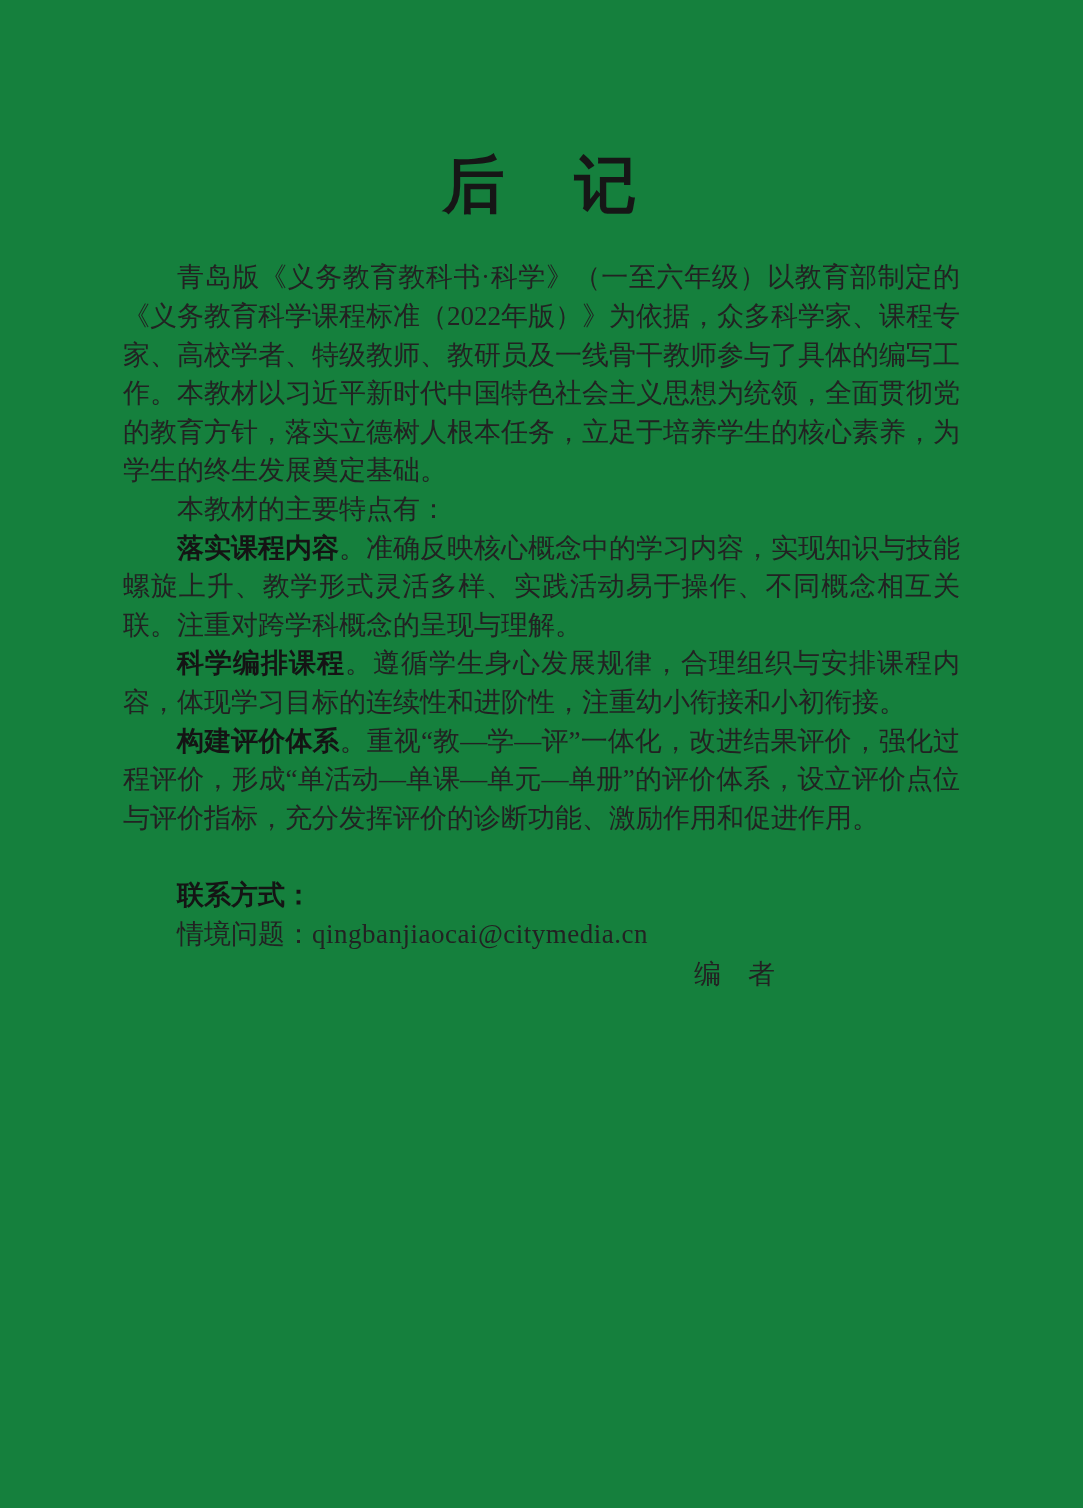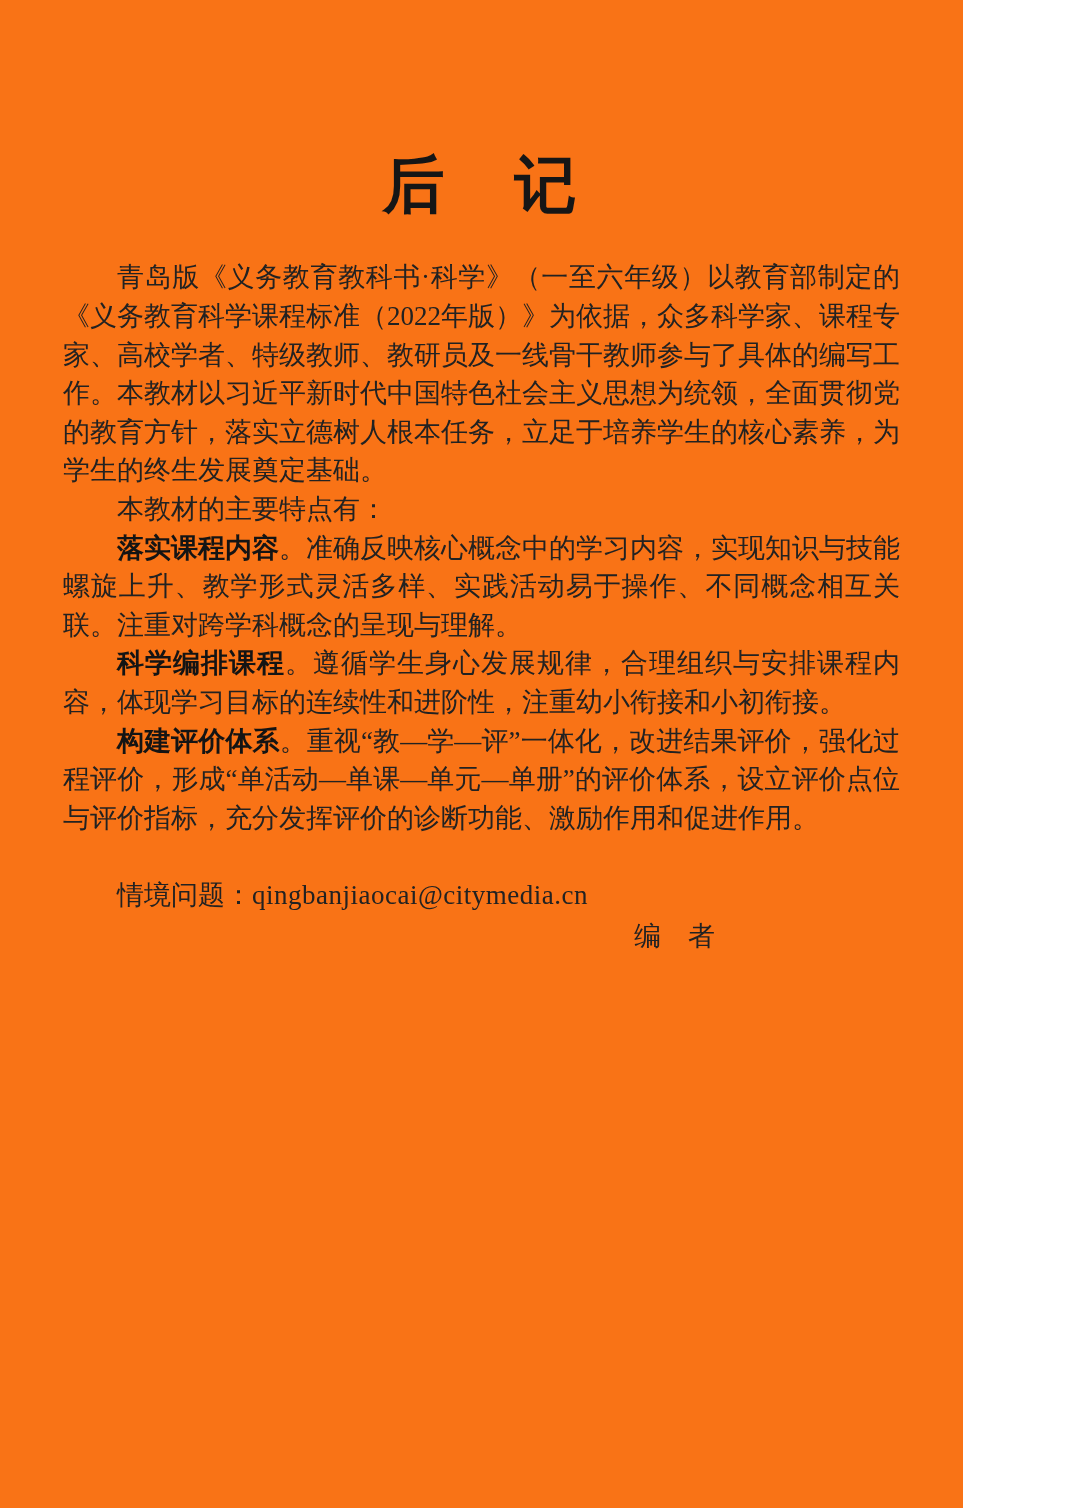--- a/index.html
+++ b/index.html
@@ -2,23 +2,23 @@
 <html lang="zh"><head>
 <meta charset="utf-8">
 <style>
   html, body {
     margin: 0;
     padding: 0;
     background: #ffffff;
   }
   .page {
     position: relative;
-    width: 963px;
+    width: 1083px;
     height: 1508px;
-    background: #f97316;
+    background: #15803d;
     color: #1f1f1f;
     font-family: "Liberation Serif", "DejaVu Serif", serif;
     overflow: hidden;
     box-sizing: border-box;
   }
   .page-title {
     margin: 0;
     padding-top: 148px;
     text-align: center;
     font-size: 62px;
@@ -78,20 +78,21 @@
 
     <p class="para"><b class="lead">落实课程内容</b><span>。准确反映核心概念中的学习内容，实现知识与技能螺旋上升、教学形式灵活多样、实践活动易于操作、不同概念相互关联。注重对跨学科概念的呈现与理解。</span></p>
 
     <p class="para"><b class="lead">科学编排课程</b><span>。遵循学生身心发展规律，合理组织与安排课程内容，体现学习目标的连续性和进阶性，注重幼小衔接和小初衔接。</span></p>
 
 
     <p class="para"><b class="lead">构建评价体系</b><span>。重视“教—学—评”一体化，改进结果评价，强化过程评价，形成“单活动—单课—单元—单册”的评价体系，设立评价点位与评价指标，充分发挥评价的诊断功能、激励作用和促进作用。</span></p>
 
 
     <div class="contact-block">
+      <p class="para"><b class="contact-heading">联系方式：</b></p>
       <p class="para"><span>情境问题：</span><span class="email">qingbanjiaocai@citymedia.cn</span></p>
     </div>
 
     <p class="para signature">编　者</p>
 
   </div>
 
 </div>
 
 </body></html>

